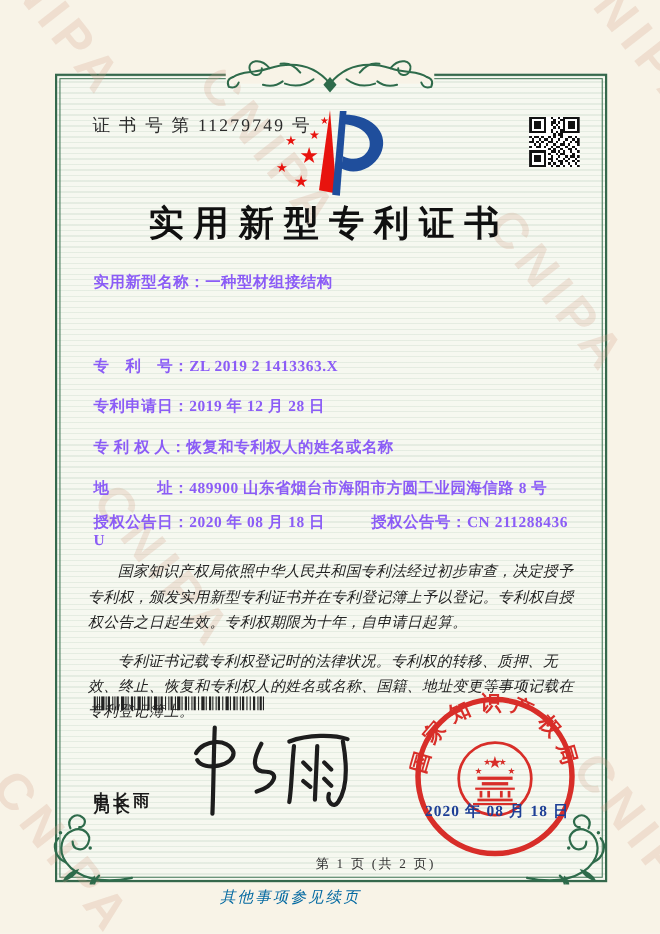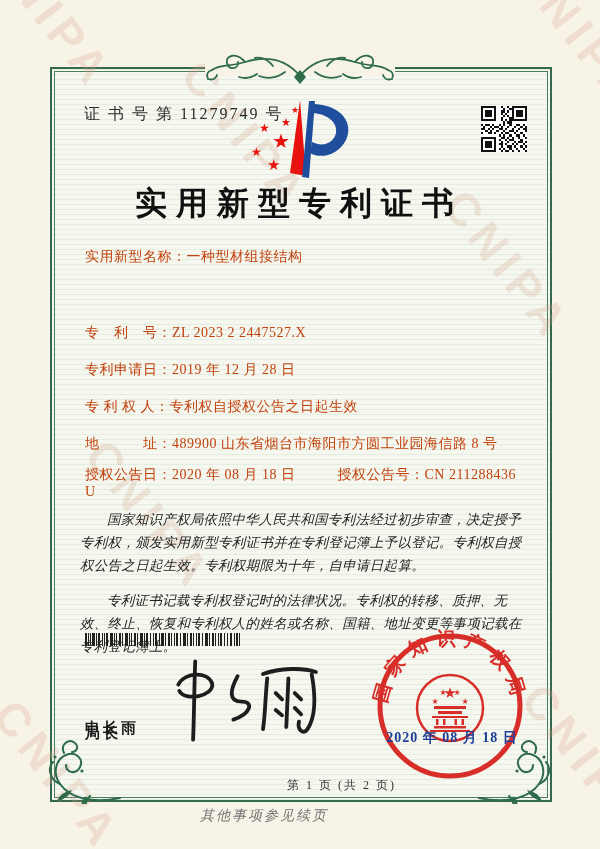--- a/index.html
+++ b/index.html
@@ -10,31 +10,31 @@
       transform:rotate(52deg);white-space:nowrap;z-index:2;pointer-events:none;}
   .frame{position:absolute;left:50px;top:67px;width:498px;height:731px;
          border:2px solid #35684c;z-index:1;
          background:#f6f8f0;
          background-image:repeating-linear-gradient(0deg, rgba(140,175,150,0.16) 0 1px, transparent 1px 5px);}
   .frame .inner{position:absolute;left:2px;top:2px;right:2px;bottom:2px;border:1px solid #4a7c5e;}
   .content{position:absolute;z-index:3;}
   .certno{left:84px;top:104px;font-size:16px;letter-spacing:2px;color:#2b2b2b;}
   .title{left:50px;top:182px;width:498px;text-align:center;font-size:32px;font-weight:bold;
          letter-spacing:9px;color:#101010;}
-  .row{left:85px;width:440px;font-size:14px;letter-spacing:0.5px;color:#c2410c;}
+  .row{left:85px;width:440px;font-size:14px;letter-spacing:0.5px;color:#8b5cf6;font-weight:bold;}
   .row .lbl{display:inline-block;}
   .paras{left:68px;top:496px;width:466px;font-size:13.5px;line-height:23px;
          letter-spacing:0.3px;color:#222;font-style:italic;}
   .paras p{margin:12px;text-indent:2em;}
   .officer{left:85px;font-family:"Liberation Sans","DejaVu Sans",sans-serif;
            font-size:15px;letter-spacing:3px;font-weight:600;color:#1a1a1a;}
   .sealdate{left:374px;top:729px;width:156px;text-align:center;font-size:14px;font-weight:bold;
             color:#1d3f96;letter-spacing:1px;z-index:5;}
   .pageno{left:50px;top:777px;width:583px;text-align:center;font-size:12px;color:#333;letter-spacing:2px;}
-  .footnote{left:0;top:807px;width:528px;text-align:center;font-size:14px;color:#737373;
+  .footnote{left:0;top:807px;width:528px;text-align:center;font-size:14px;color:#0369a1;
             font-style:italic;letter-spacing:2px;}
   svg{display:block;}
   .ornament-top{position:absolute;left:205px;top:46px;z-index:4;}
   .corner{position:absolute;z-index:4;}
   .seal{position:absolute;left:372px;top:626px;z-index:4;opacity:0.93;}
   .sig{position:absolute;left:165px;top:655px;z-index:4;}
 </style>
 </head>
 <body>
 
@@ -145,27 +145,27 @@
       </g>
     </svg>
   </div>
 
   <div class="content title">实用新型专利证书</div>
 
   <div class="content row" style="top:248px;">
     <span class="lbl">实用新型名称：</span><span>一种型材组接结构</span>
   </div>
   <div class="content row" style="top:324px;">
-    <span class="lbl">专　利　号：</span><span>ZL 2023 2 2447527.X</span>
+    <span class="lbl">专　利　号：</span><span>ZL 2019 2 1413363.X</span>
   </div>
   <div class="content row" style="top:361px;">
     <span class="lbl">专利申请日：</span><span>2019 年 12 月 28 日</span>
   </div>
   <div class="content row" style="top:398px;">
-    <span class="lbl">专 利 权 人：</span><span>专利权自授权公告之日起生效</span>
+    <span class="lbl">专 利 权 人：</span><span>恢复和专利权人的姓名或名称</span>
   </div>
   <div class="content row" style="top:435px;">
     <span class="lbl">地　　　址：</span><span>489900 山东省烟台市海阳市方圆工业园海信路 8 号</span>
   </div>
   <div class="content row" style="top:466px;">
     <span class="lbl">授权公告日：</span><span>2020 年 08 月 18 日</span>
     <span style="display:inline-block;width:34px;"></span>
     <span class="lbl">授权公告号：</span><span>CN 211288436 U</span>
   </div>
 

